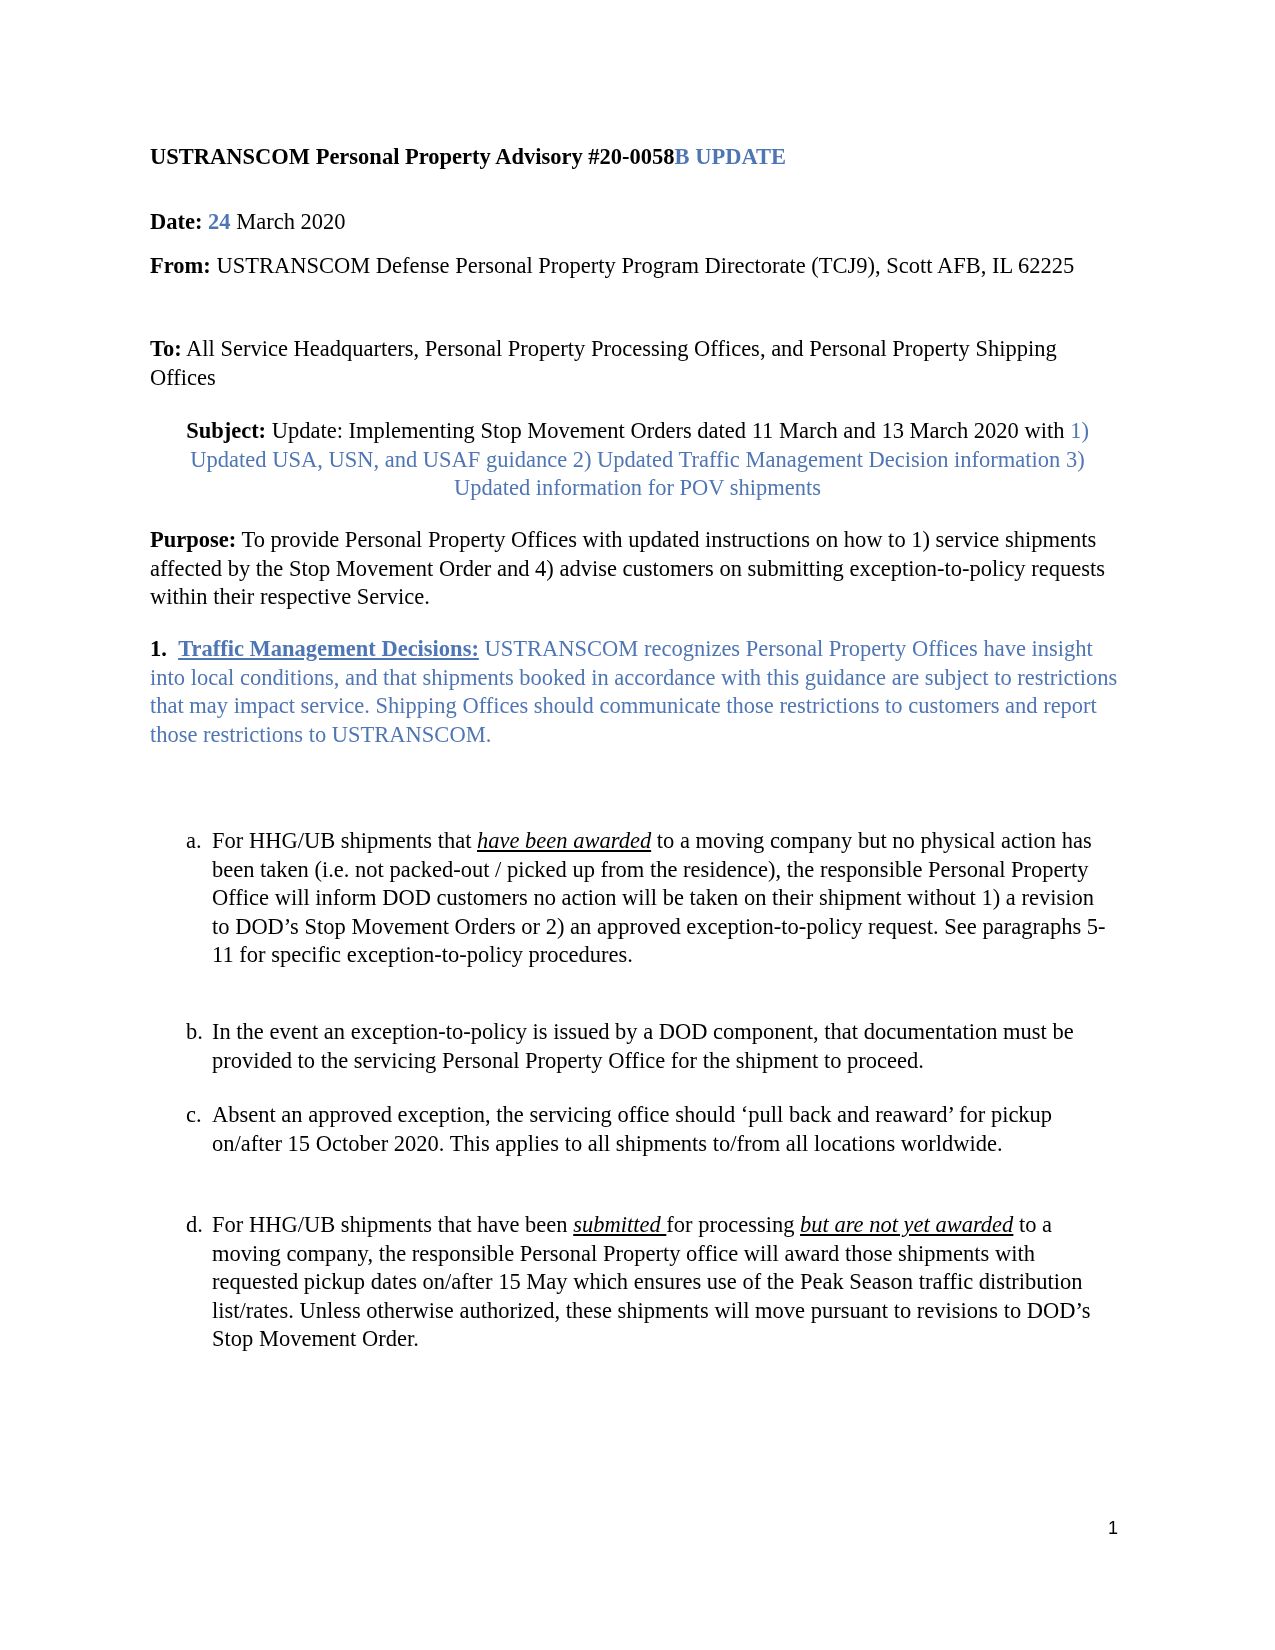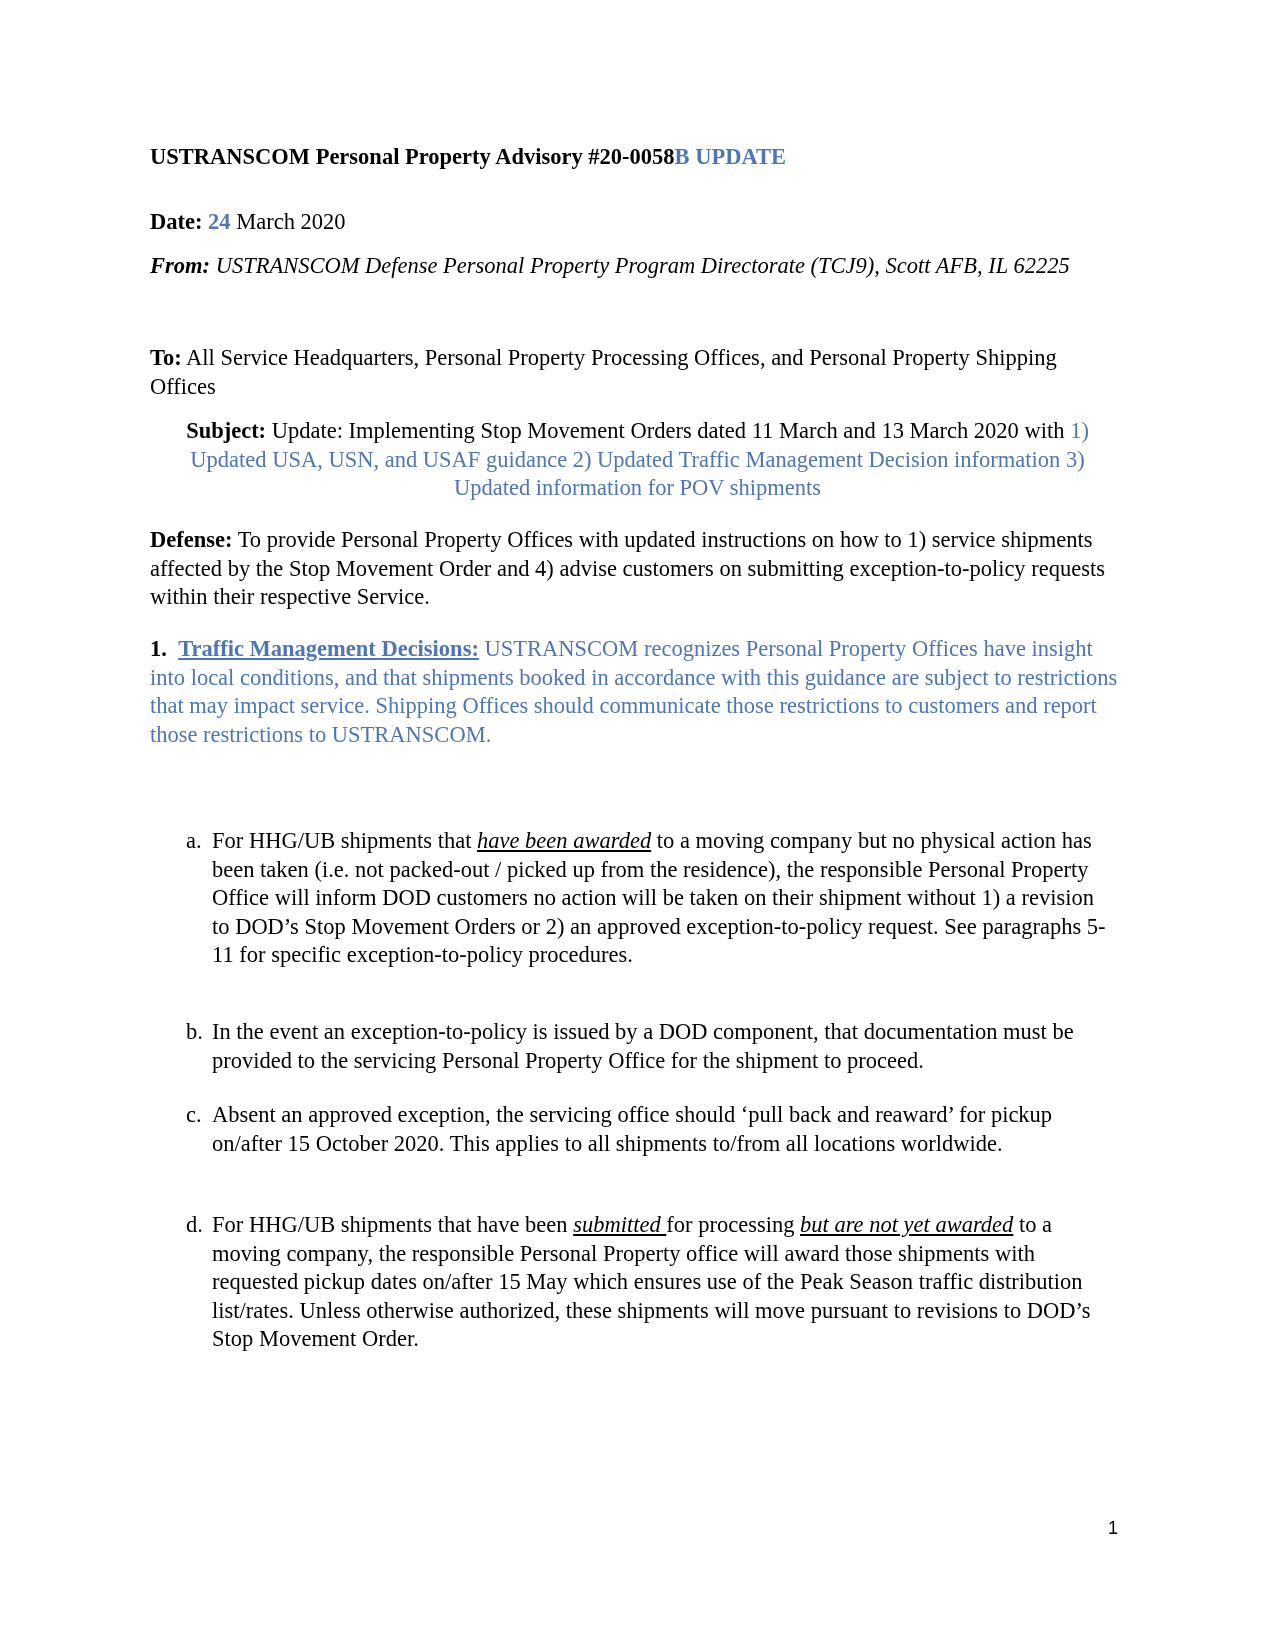--- a/index.html
+++ b/index.html
@@ -21,34 +21,34 @@
 <div class="page">
 
   <div class="p" style="top:143px;">
     <b>USTRANSCOM Personal Property Advisory #20-0058</b><b class="blue">B UPDATE</b>
   </div>
 
   <div class="p" style="top:208px;">
     <b>Date:</b> <b class="blue">24</b><span> March 2020</span>
   </div>
 
-  <div class="p" style="top:252px;font-style:italic;">
+  <div class="p" style="top:252px;">
     <b>From:</b><span> USTRANSCOM Defense Personal Property Program Directorate (TCJ9), Scott AFB, IL 62225</span>
   </div>
 
-  <div class="p" style="top:335px;margin-top:9px;">
+  <div class="p" style="top:335px;">
     <b>To:</b><span> All Service Headquarters, Personal Property Processing Offices, and Personal Property Shipping Offices</span>
   </div>
 
   <div class="p" style="top:417px;text-align:center;">
     <b>Subject:</b><span> Update: Implementing Stop Movement Orders dated 11 March and 13 March 2020 with </span><span class="blue">1) Updated USA, USN, and USAF guidance 2) Updated Traffic Management Decision information 3) Updated information for POV shipments</span>
   </div>
 
   <div class="p" style="top:526px;">
-    <b>Defense:</b><span> To provide Personal Property Offices with updated instructions on how to 1) service shipments affected by the Stop Movement Order and 4) advise customers on submitting exception-to-policy requests within their respective Service.</span>
+    <b>Purpose:</b><span> To provide Personal Property Offices with updated instructions on how to 1) service shipments affected by the Stop Movement Order and 4) advise customers on submitting exception-to-policy requests within their respective Service.</span>
   </div>
 
   <div class="p" style="top:635px;">
     <b>1.</b>&nbsp;&nbsp;<b class="blue ul">Traffic Management Decisions:</b><span class="blue">  USTRANSCOM recognizes Personal Property Offices have insight into local conditions, and that shipments booked in accordance with this guidance are subject to restrictions that may impact service.  Shipping Offices should communicate those restrictions to customers and report those restrictions to USTRANSCOM.</span>
   </div>
 
 
   <div class="item" style="top:827px;">
     <span class="lbl">a.</span>
     <div class="txt"><span>For HHG/UB shipments that </span><i class="ul">have been awarded</i><span> to a moving company but no physical action has been taken (i.e. not packed-out / picked up from the residence), the responsible Personal Property Office will inform DOD customers no action will be taken on their shipment without 1) a revision to DOD’s Stop Movement Orders or 2) an approved exception-to-policy request.  See paragraphs 5-11 for specific exception-to-policy procedures.</span></div>

